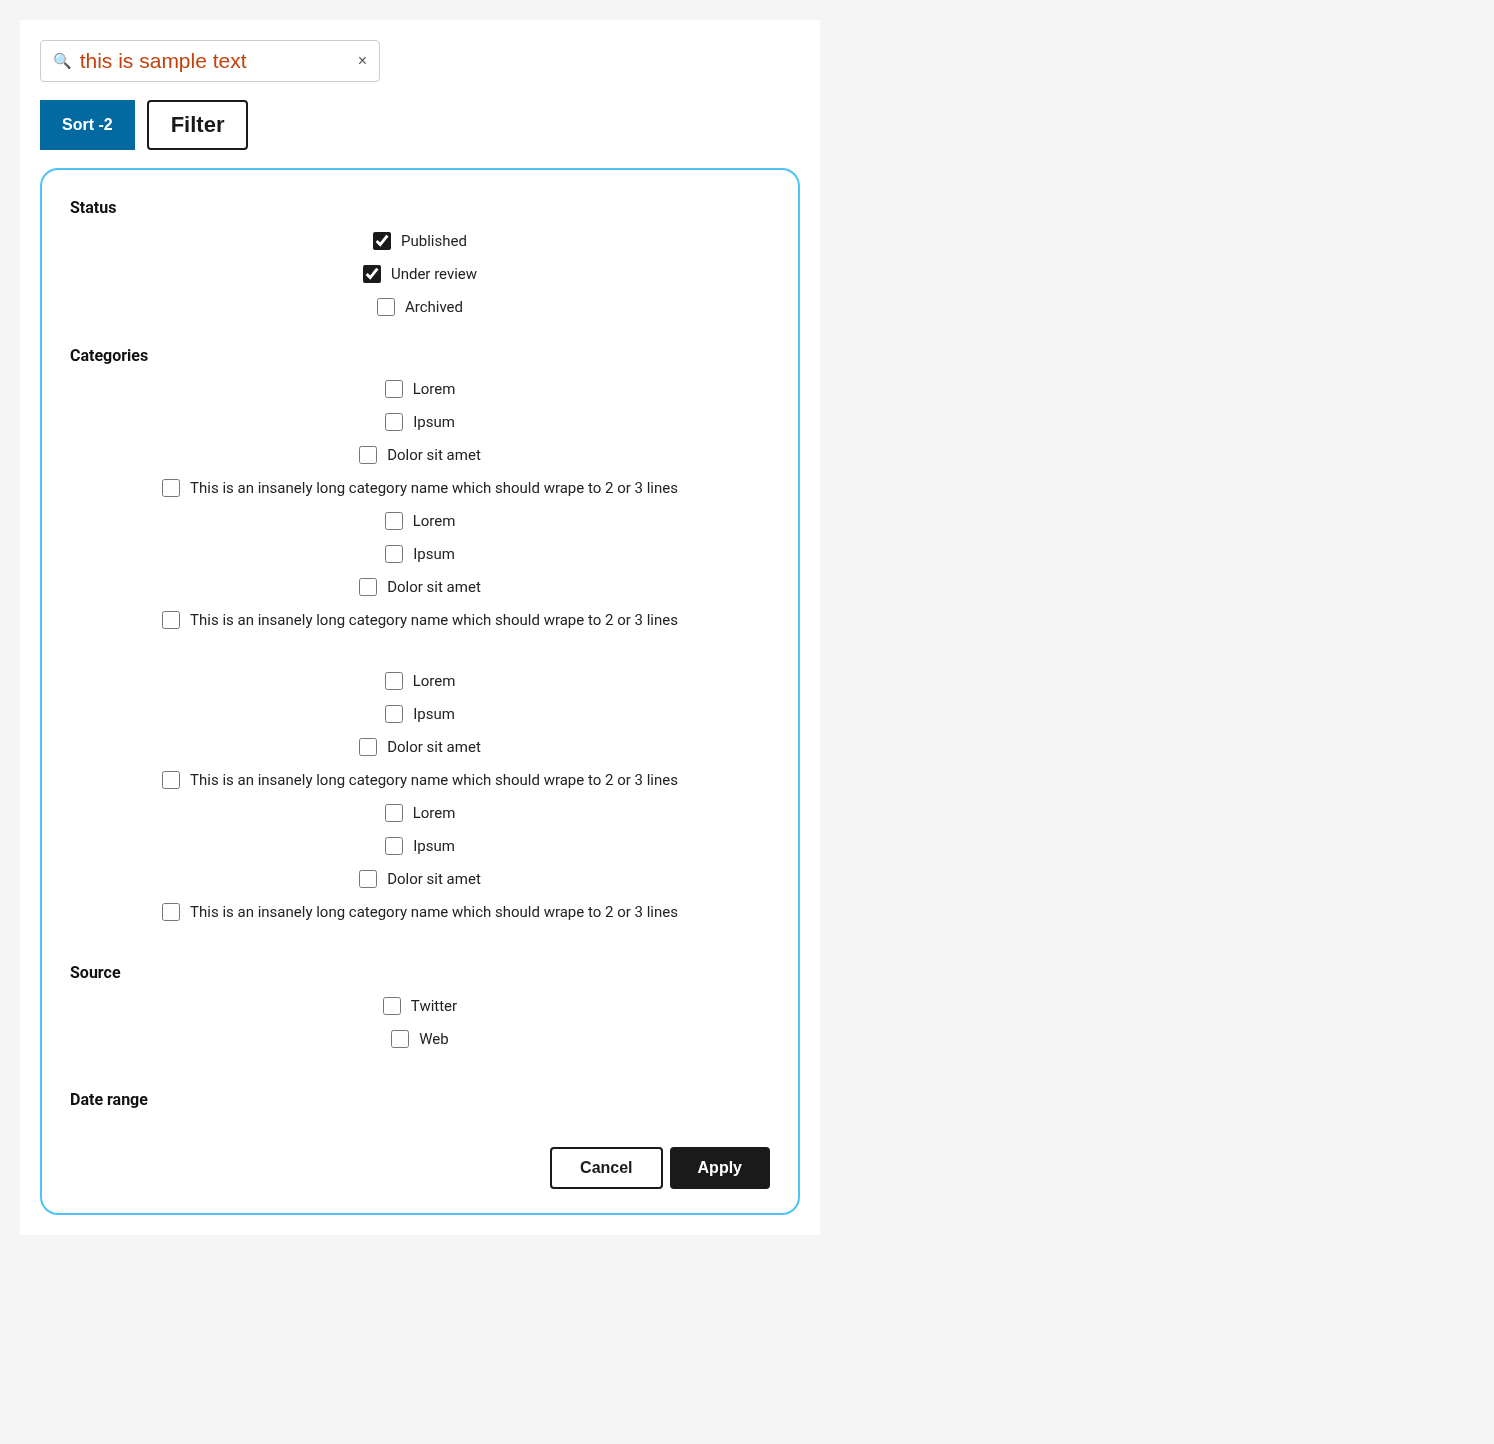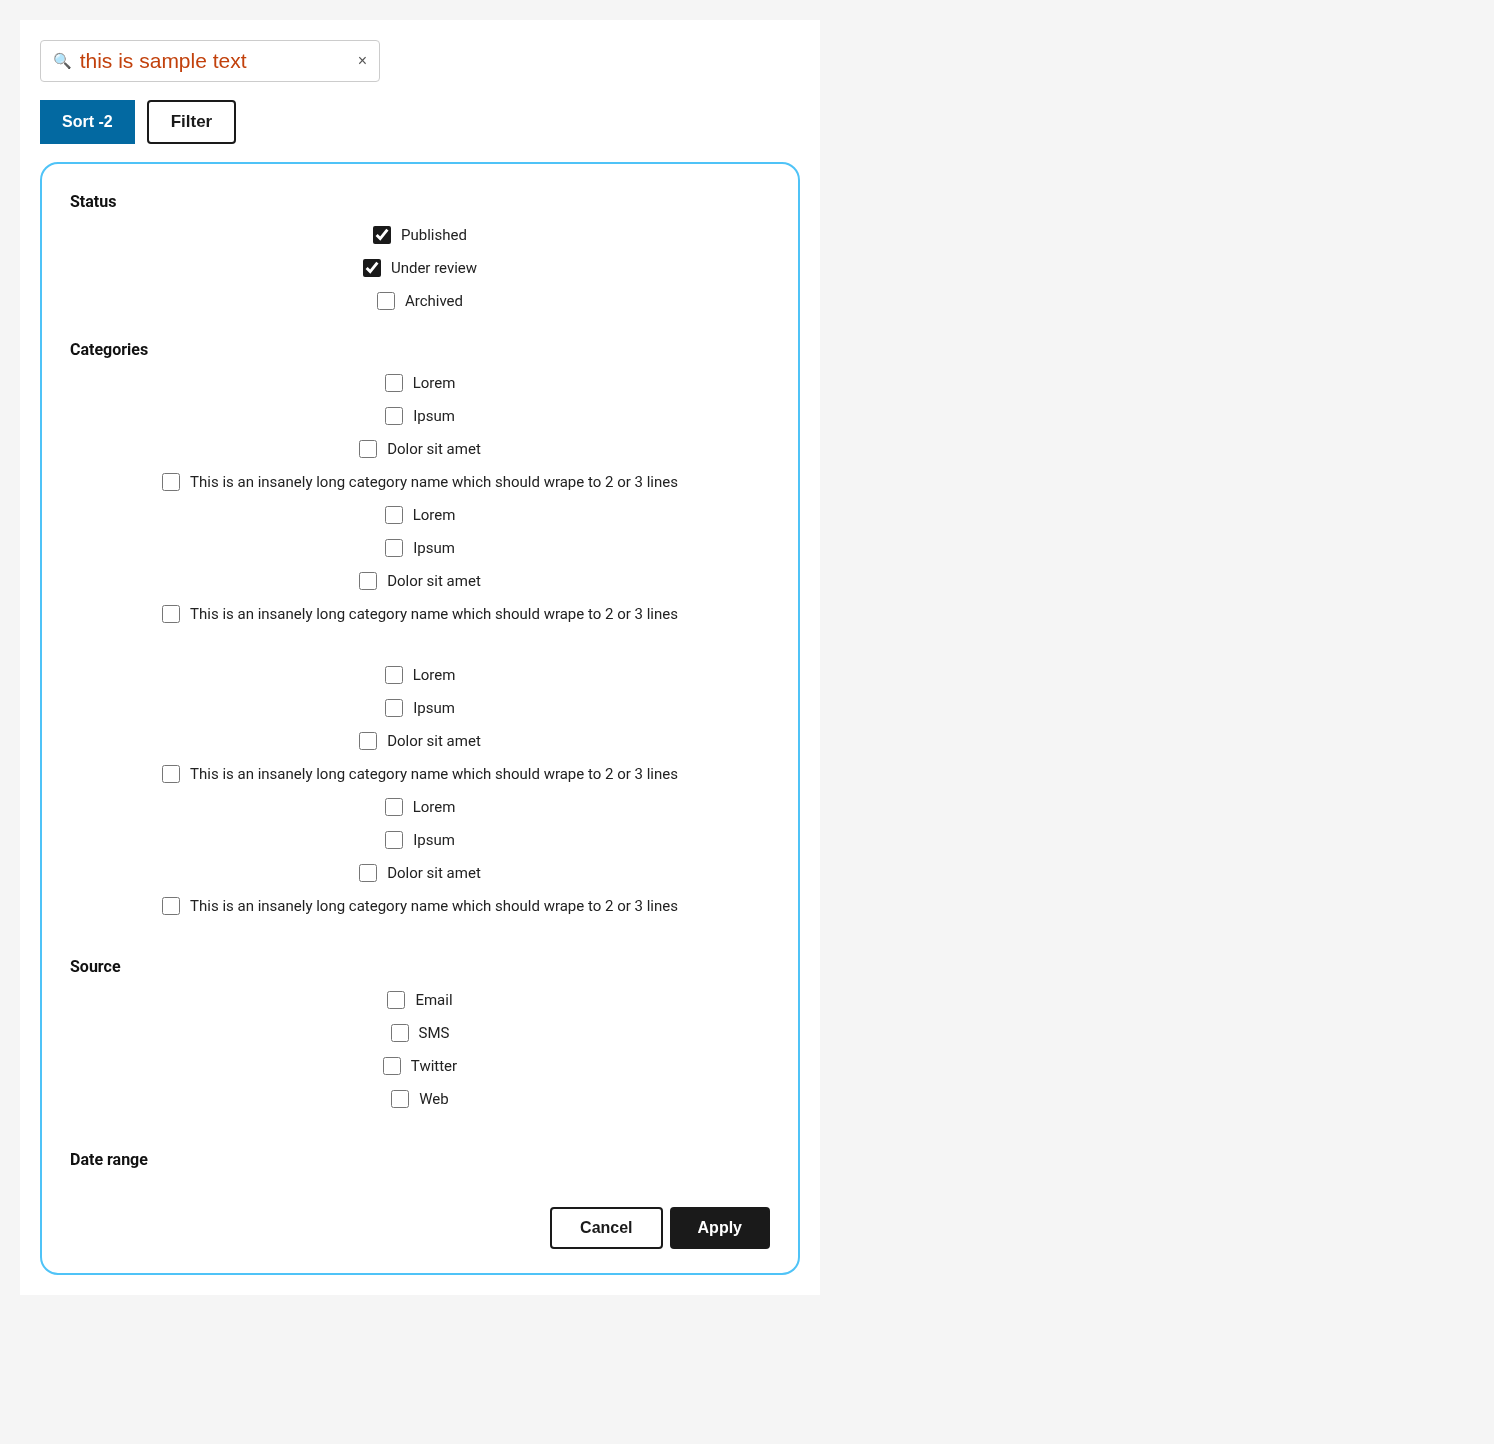--- a/index.html
+++ b/index.html
@@ -64,21 +64,21 @@
       font-size: 16px;
       font-weight: 700;
       cursor: pointer;
     }
     .btn-filter {
       background: #fff;
       color: #1a1a1a;
       border: 2px solid #1a1a1a;
       border-radius: 4px;
       padding: 10px 22px;
-      font-size: 17px;
+      font-size: 22px;
       font-weight: 600;
       cursor: pointer;
     }
 
     
     .filter-panel {
       border: 2px solid #4fc3f7;
       border-radius: 18px;
       padding: 28px 28px 24px 28px;
       background: #fff;
@@ -271,30 +271,20 @@
           </div>
         </div>
       </div>
     </div>
 
     <div class="section">
       <div class="section-title">Source</div>
       <div class="two-col">
         <div>
           <div class="checkbox-item">
-            <input type="checkbox" id="src_email" style="">
-            <label for="src_email">Email</label>
-          </div>
-          <div class="checkbox-item">
-            <input type="checkbox" id="src_sms" style="">
-            <label for="src_sms">SMS</label>
-          </div>
-        </div>
-        <div>
-          <div class="checkbox-item">
             <input type="checkbox" id="src_twitter" style="">
             <label for="src_twitter">Twitter</label>
           </div>
           <div class="checkbox-item">
             <input type="checkbox" id="src_web" style="">
             <label for="src_web">Web</label>
           </div>
         </div>
       </div>
     </div>

